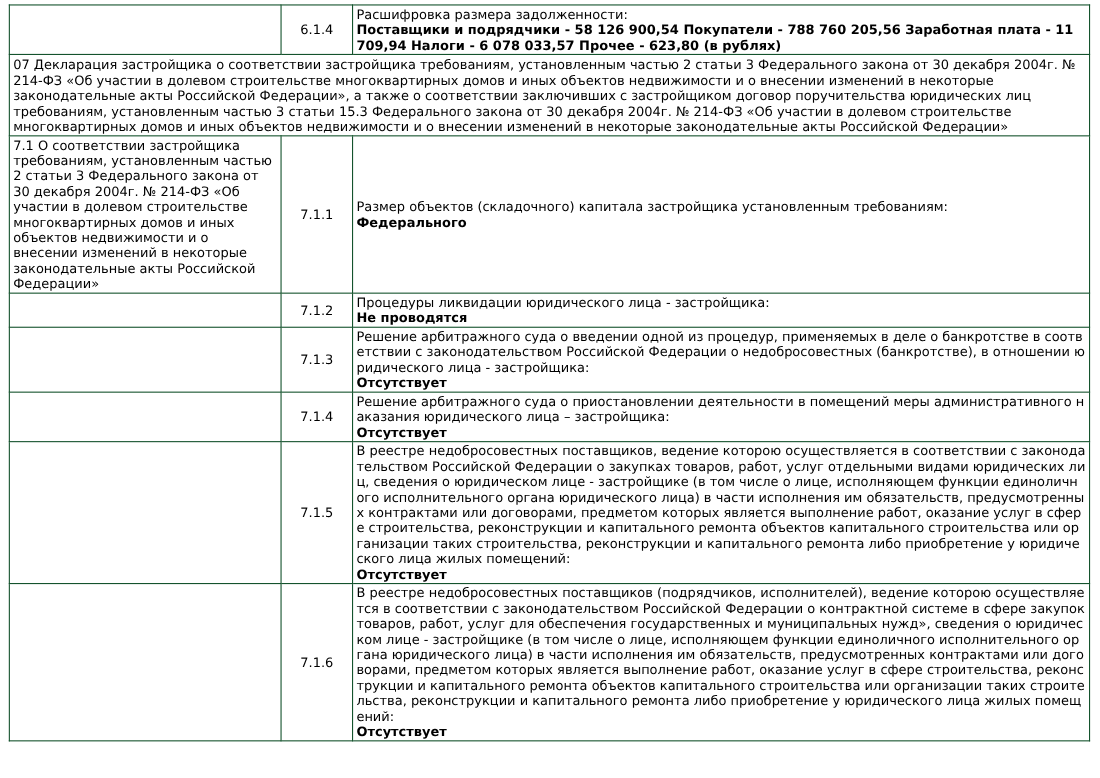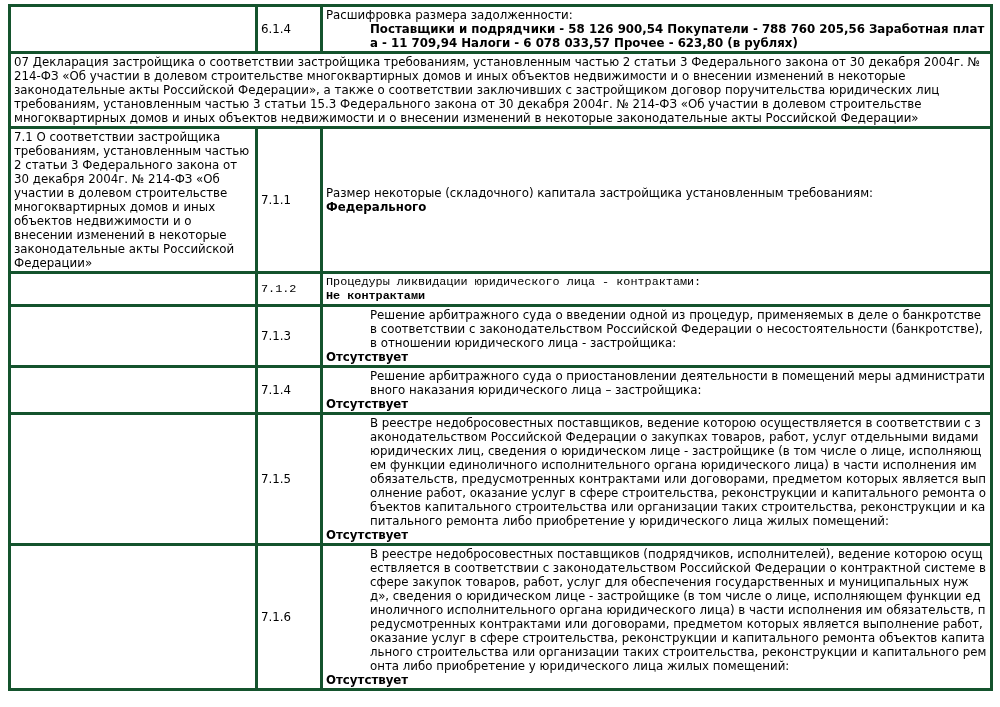--- a/index.html
+++ b/index.html
@@ -11,43 +11,43 @@
     color: #000000;
     font-family: "DejaVu Sans", "Liberation Sans", sans-serif;
   }
   table.doc {
     border-collapse: collapse;
     margin: 4px 10px 0 8px;
     width: 982px;
     table-layout: fixed;
   }
   table.doc td {
-    border: 3px solid #14532d;
+    border: 1px solid #14532d;
     padding: 1px 3px;
     vertical-align: middle;
     font-size: 11.8px;
     line-height: 14px;
     overflow: hidden;
   }
   td.cell-left {
     font-size: 11.5px;
     line-height: 13px;
     vertical-align: middle;
   }
   td.cell-num {
     vertical-align: middle;
-    text-align: left;
+    text-align: center;
   }
   td.cell-content { vertical-align: middle; }
-  .ba { word-break: break-all; margin-left: 44px; }
+  .ba { word-break: break-all; }
   .b  { font-weight: bold; }
   tr.h44  { height: 44px; }
   tr.h74  { height: 74px; }
   tr.h130 { height: 130px; }
-  tr.h29  { height: 29px; font-family: Liberation Mono, monospace; }
+  tr.h29  { height: 29px; }
   tr.h59  { height: 59px; }
   tr.h120 { height: 120px; }
   tr.h137 { height: 137px; }
 </style>
 </head>
 <body>
 
 <table class="doc">
   <colgroup>
     <col style="width:247px">
@@ -66,39 +66,39 @@
   </tr>
 
   <tr class="h74">
     <td colspan="3" class="cell-content">07 Декларация застройщика о соответствии застройщика требованиям, установленным частью 2 статьи 3 Федерального закона от 30 декабря 2004г. № 214-ФЗ «Об участии в долевом строительстве многоквартирных домов и иных объектов недвижимости и о внесении изменений в некоторые законодательные акты Российской Федерации», а также о соответствии заключивших с застройщиком договор поручительства юридических лиц требованиям, установленным частью 3 статьи 15.3 Федерального закона от 30 декабря 2004г. № 214-ФЗ «Об участии в долевом строительстве многоквартирных домов и иных объектов недвижимости и о внесении изменений в некоторые законодательные акты Российской Федерации»</td>
   </tr>
 
   <tr class="h130">
     <td class="cell-left">7.1 О соответствии застройщика требованиям, установленным частью 2 статьи 3 Федерального закона от 30 декабря 2004г. № 214-ФЗ «Об участии в долевом строительстве многоквартирных домов и иных объектов недвижимости и о внесении изменений в некоторые законодательные акты Российской Федерации»</td>
     <td class="cell-num">7.1.1</td>
     <td class="cell-content">
-      <div>Размер некоторые (складочного) капитала застройщика установленным требованиям:</div>
+      <div>Размер объектов (складочного) капитала застройщика установленным требованиям:</div>
       <div class="b">Федерального</div>
     </td>
   </tr>
 
   <tr class="h29">
     <td class="cell-left"></td>
     <td class="cell-num">7.1.2</td>
     <td class="cell-content">
-      <div>Процедуры ликвидации юридического лица - контрактами:</div>
-      <div class="b">Не контрактами</div>
+      <div>Процедуры ликвидации юридического лица - застройщика:</div>
+      <div class="b">Не проводятся</div>
     </td>
   </tr>
 
   <tr class="h59">
     <td class="cell-left"></td>
     <td class="cell-num">7.1.3</td>
     <td class="cell-content">
-      <div class="ba">Решение арбитражного суда о введении одной из процедур, применяемых в деле о банкротстве в соответствии с законодательством Российской Федерации о несостоятельности (банкротстве), в отношении юридического лица - застройщика:</div>
+      <div class="ba">Решение арбитражного суда о введении одной из процедур, применяемых в деле о банкротстве в соответствии с законодательством Российской Федерации о недобросовестных (банкротстве), в отношении юридического лица - застройщика:</div>
       <div class="b">Отсутствует</div>
     </td>
   </tr>
 
   <tr class="h44">
     <td class="cell-left"></td>
     <td class="cell-num">7.1.4</td>
     <td class="cell-content">
       <div class="ba">Решение арбитражного суда о приостановлении деятельности в помещений меры административного наказания юридического лица – застройщика:</div>
       <div class="b">Отсутствует</div>

